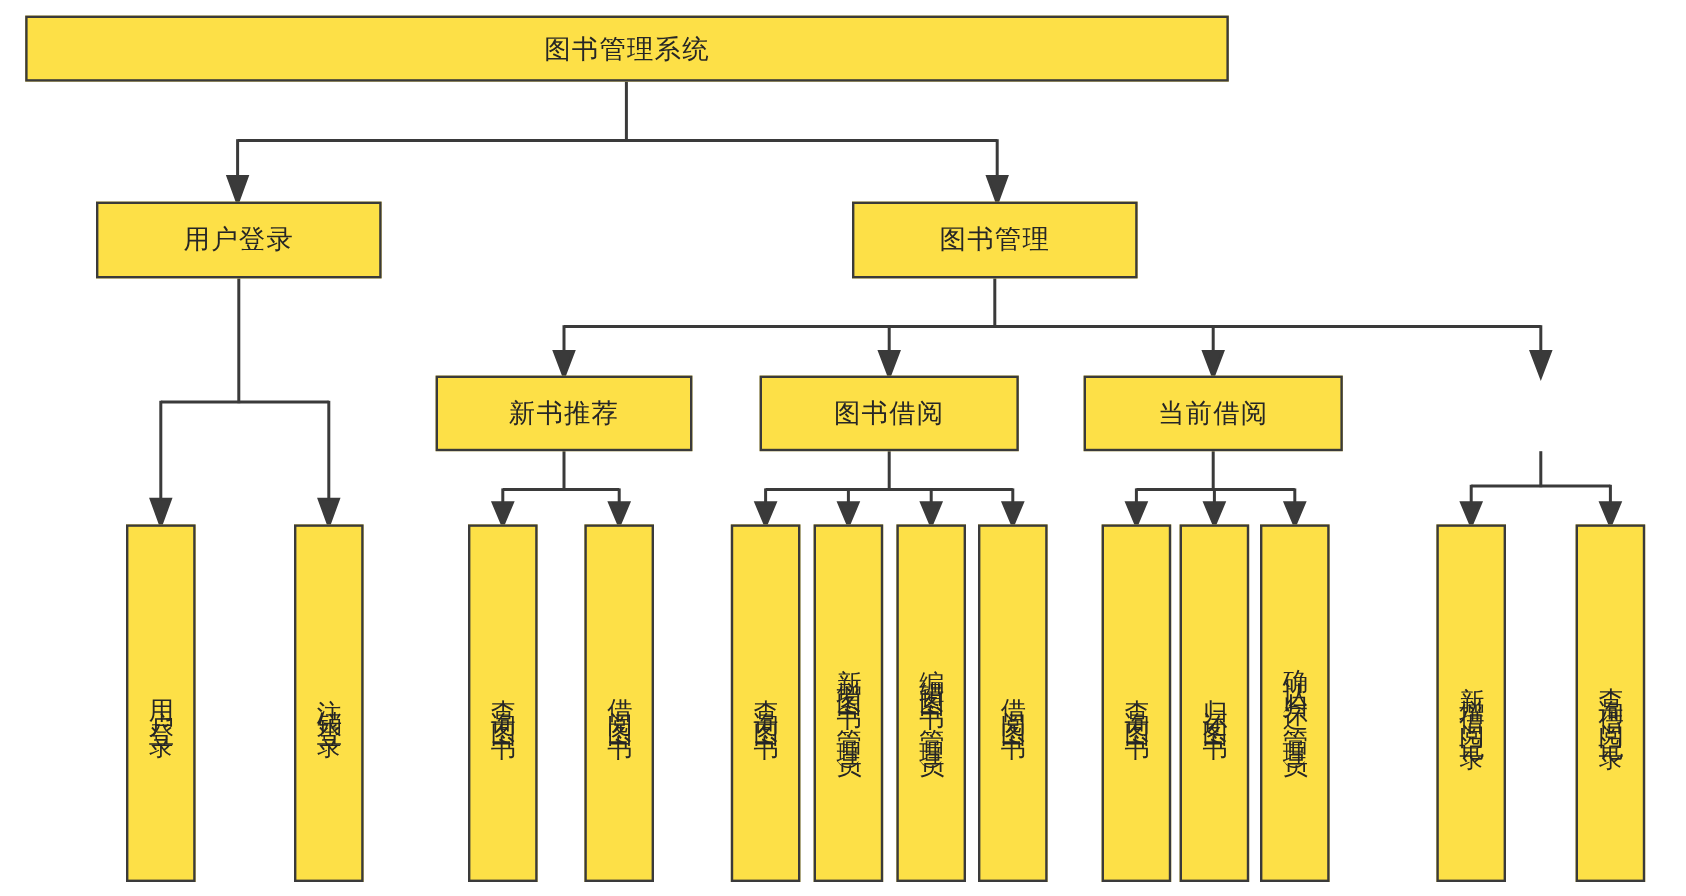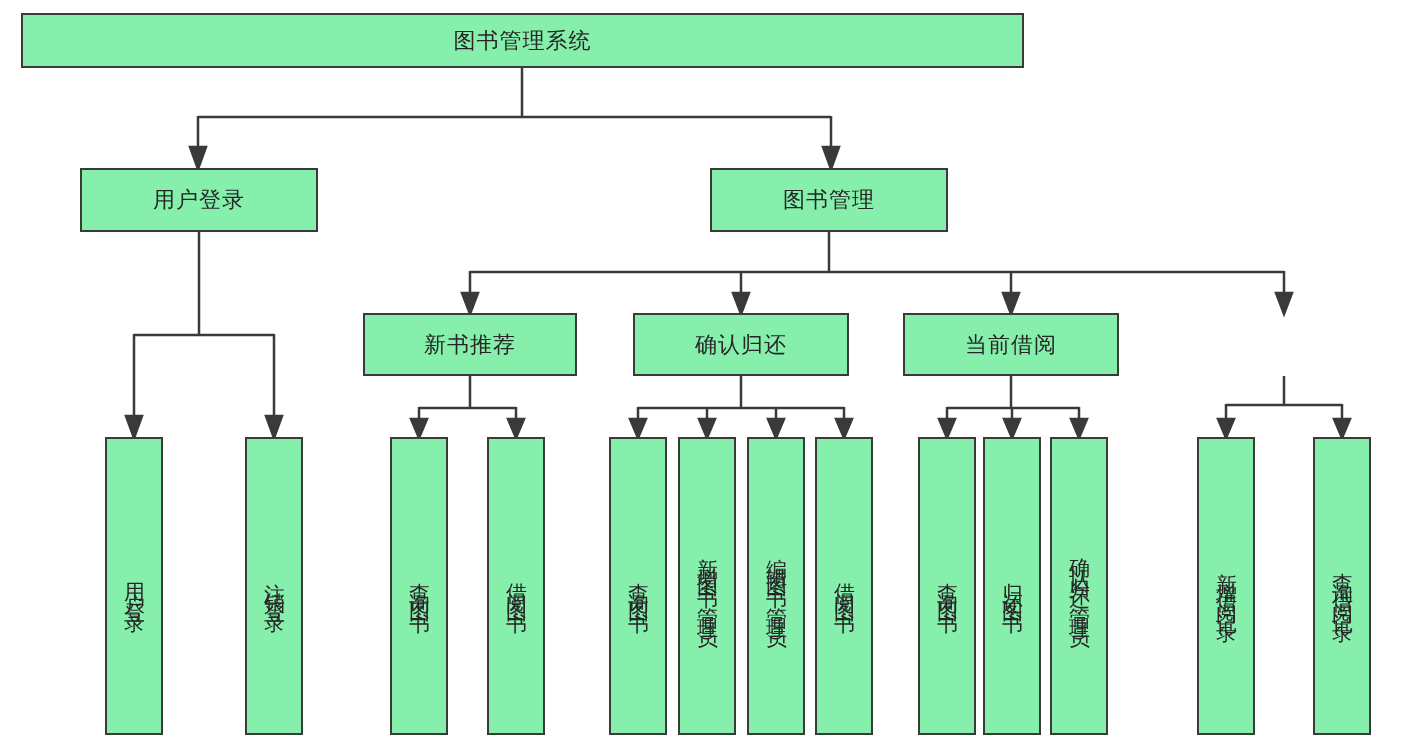--- a/index.html
+++ b/index.html
@@ -20,21 +20,21 @@
     left: 0;
     top: 0;
     width: 1405px;
     height: 747px;
     pointer-events: none;
   }
   .node {
     position: absolute;
     box-sizing: border-box;
     border: 2.5px solid #3a3a3a;
-    background: #86efac;
+    background: #fde047;
     display: flex;
     align-items: center;
     justify-content: center;
     color: #262626;
     font-size: 22px;
     letter-spacing: 1px;
     text-align: left;
     z-index: 2;
     font-family: Liberation Serif, serif;
   }
@@ -122,21 +122,21 @@
     <line x1="1342" y1="404" x2="1342" y2="422"></line>
     <polygon points="1334,419 1350,419 1342,438"></polygon>
   </svg>
 
   <div class="node" style="left:21px; top:13px; width:1003px; height:55px;">图书管理系统</div>
 
   <div class="node" style="left:80px; top:168px; width:238px; height:64px;">用户登录</div>
   <div class="node" style="left:363px; top:313px; width:214px; height:63px;">新书推荐</div>
 
   <div class="node" style="left:710px; top:168px; width:238px; height:64px;">图书管理</div>
-  <div class="node" style="left:633px; top:313px; width:216px; height:63px;">确认归还</div>
+  <div class="node" style="left:633px; top:313px; width:216px; height:63px;">图书借阅</div>
   <div class="node" style="left:903px; top:313px; width:216px; height:63px;">当前借阅</div>
 
   <div class="node vertical" style="left:105px; top:437px; width:58px; height:298px;">用户登录</div>
   <div class="node vertical" style="left:245px; top:437px; width:58px; height:298px;">注销登录</div>
 
   <div class="node vertical" style="left:390px; top:437px; width:58px; height:298px;">查询图书</div>
   <div class="node vertical" style="left:487px; top:437px; width:58px; height:298px;">借阅图书</div>
 
   <div class="node vertical" style="left:609px; top:437px; width:58px; height:298px;">查询图书</div>
   <div class="node vertical" style="left:678px; top:437px; width:58px; height:298px;">新增图书（管理员）</div>

